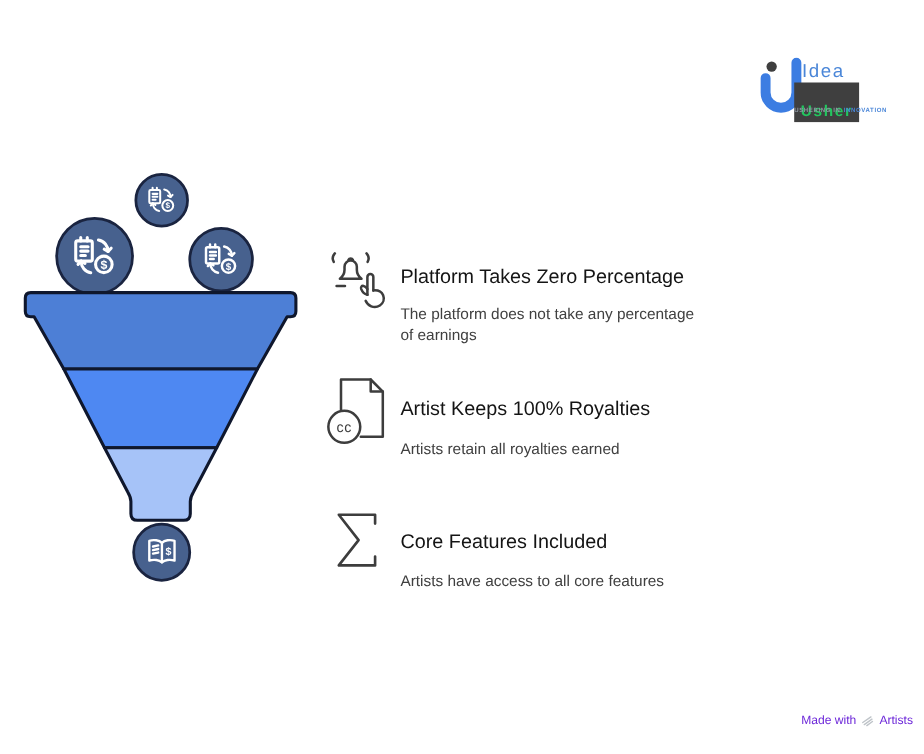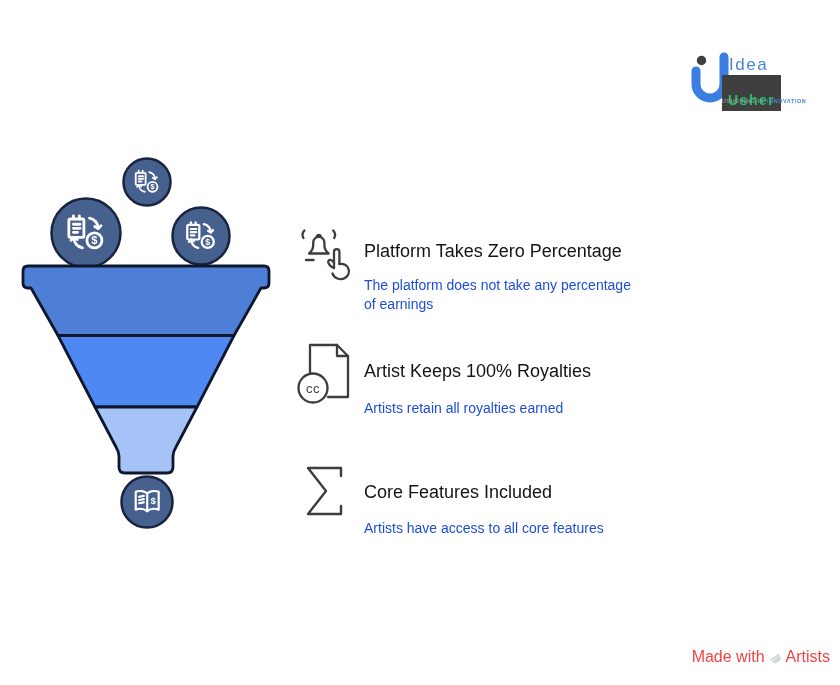--- a/index.html
+++ b/index.html
@@ -28,34 +28,34 @@
     font-size:5.5px;letter-spacing:0.55px;font-weight:bold;
     color:#8e97a3;white-space:nowrap;
   }
   .logo-tagline .blue{color:#4a86d8;}
 
   
   .feat-title{
     font-size:18px;font-weight:normal;color:#141414;line-height:22px;white-space:nowrap;
   }
   .feat-desc{
-    font-size:14px;color:#1d4ed8;line-height:19px;white-space:pre-line;
+    font-size:14px;color:#404040;line-height:19px;white-space:pre-line;
   }
   .t1{left:364px;top:240px;}
   .d1{left:364px;top:276px;width:300px;}
   .t2{left:364px;top:360px;}
   .d2{left:364px;top:399px;width:320px;}
   .t3{left:364px;top:481px;}
   .d3{left:364px;top:519px;width:320px;}
 
   
   .watermark{
     right:10px;top:648px;
     display:flex;align-items:center;gap:4px;
-    font-size:16px;color:#ef4444;
+    font-size:11px;color:#6d28d9;
   }
 </style>
 </head>
 <body>
 
 <svg class="abs" style="left:0;top:150px" width="300" height="385" viewBox="0 150 300 385">
   <defs>
     <g id="exg" fill="none" stroke="#ffffff" stroke-width="1.6" stroke-linecap="round" stroke-linejoin="round">
       <rect x="2.2" y="4" width="8.6" height="10.5" rx="1"></rect>
       <path d="M 4.8,2.2 V 4 M 8.2,2.2 V 4"></path>

